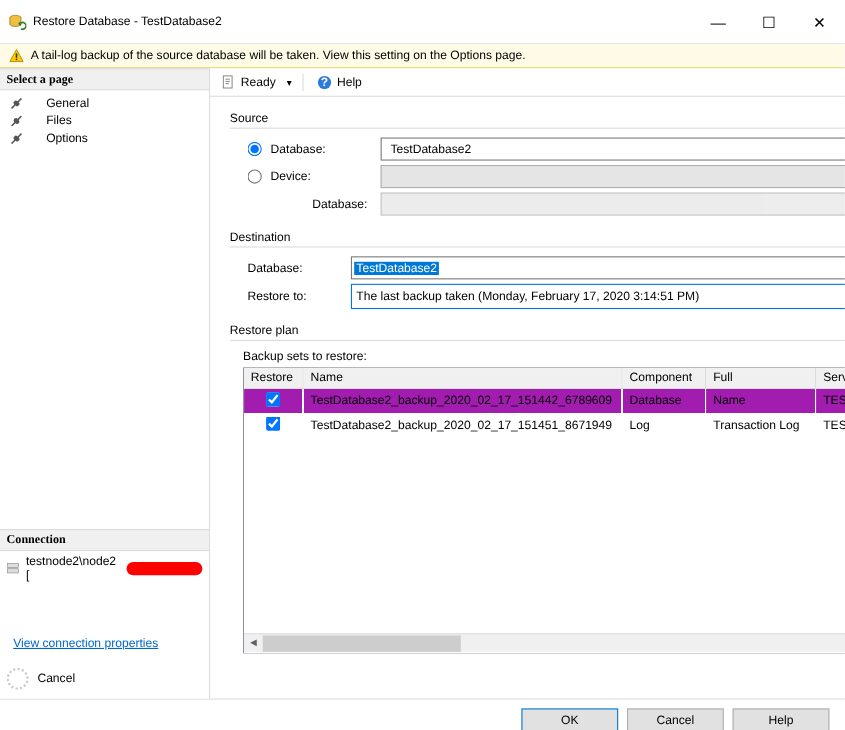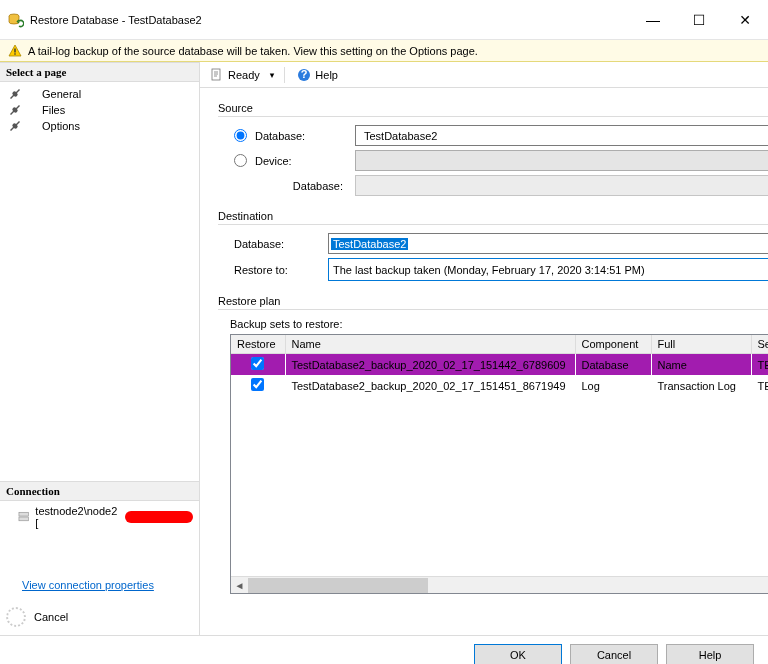--- a/index.html
+++ b/index.html
@@ -15,21 +15,21 @@
   .infobar .warn-icon svg { display: block; }
 
   .client { display: flex; height: 573px; }
   .leftpanel { width: 200px; border-right: 1px solid #dcdcdc; display: flex; flex-direction: column; background: #fff; }
   .lp-header { background: #f0f0f0; font-weight: bold; padding: 3px 6px; border-top: 1px solid #dcdcdc; border-bottom: 1px solid #dcdcdc; font-family: Liberation Serif, serif; }
   .lp-body { flex: 1; padding: 4px 0; }
   .lp-item { display: flex; align-items: center; gap: 22px; padding: 2px 10px; }
   .lp-tool-icon { width:10px; height:10px; }
   .lp-conn { display:flex; align-items:center; gap:6px; padding:4px 6px; }
   .redblob { width: 72px; height: 12px; background: red; border-radius: 6px; display:inline-block; }
-  .lp-link { color: #0066cc; text-decoration: underline; padding: 6px 22px; display: inline-block; cursor: pointer; }
+  .lp-link { color: #0066cc; text-decoration: underline; padding: 6px 12px; display: inline-block; cursor: pointer; }
   .lp-progress { display: flex; align-items: center; gap: 8px; padding: 8px 6px; }
   .dotted-circle { width:20px; height:20px; border:2px dotted #ccc; border-radius:50%; }
 
   .rightpanel { flex: 1; display: flex; flex-direction: column; }
   .rp-toolbar { height: 26px; border-bottom: 1px solid #dcdcdc; display: flex; align-items: center; padding: 0 6px; gap: 4px; }
   .tb-btn { display:flex; align-items:center; gap:4px; padding:2px 4px; }
   .tb-dd { display:flex; align-items:center; gap:2px; padding:2px 2px; }
   .sep { width:1px; height:16px; background:#dcdcdc; margin:0 4px; }
 
   .rp-body { flex:1; overflow:auto; padding: 14px 18px 0 18px; }
@@ -117,21 +117,21 @@
         <span>Files</span>
       </div>
       <div class="lp-item">
         <svg class="lp-tool-icon" viewBox="0 0 10 10">
             <path d="M3 6 a2 2 0 1 1 3 -3 L9 0 L10 1 L7 4 a2 2 0 0 1 -3 3 L1 10 L0 9 Z" fill="#555"></path>
           </svg>
         <span>Options</span>
       </div>
     </div>
     <div class="lp-header">Connection</div>
-    <div style="height:72px;margin-left:12px;">
+    <div style="height:72px;">
       <div class="lp-conn">
         <svg width="12" height="12" viewBox="0 0 12 12">
           <rect x="1" y="1" width="10" height="4" fill="#ddd" stroke="#888" stroke-width="0.6"></rect>
           <rect x="1" y="6" width="10" height="4" fill="#ddd" stroke="#888" stroke-width="0.6"></rect>
         </svg>
         <span>testnode2\node2 [</span>
         <span class="redblob"></span>
       </div>
     </div>
     <div style="flex:0 0 auto; padding-bottom:2px;">

